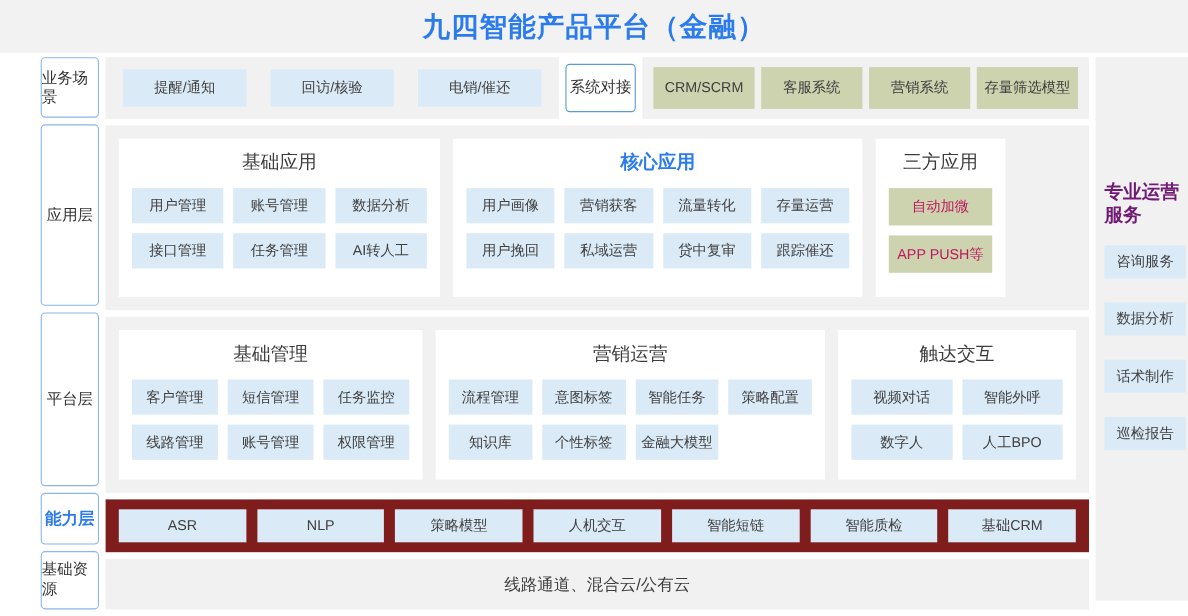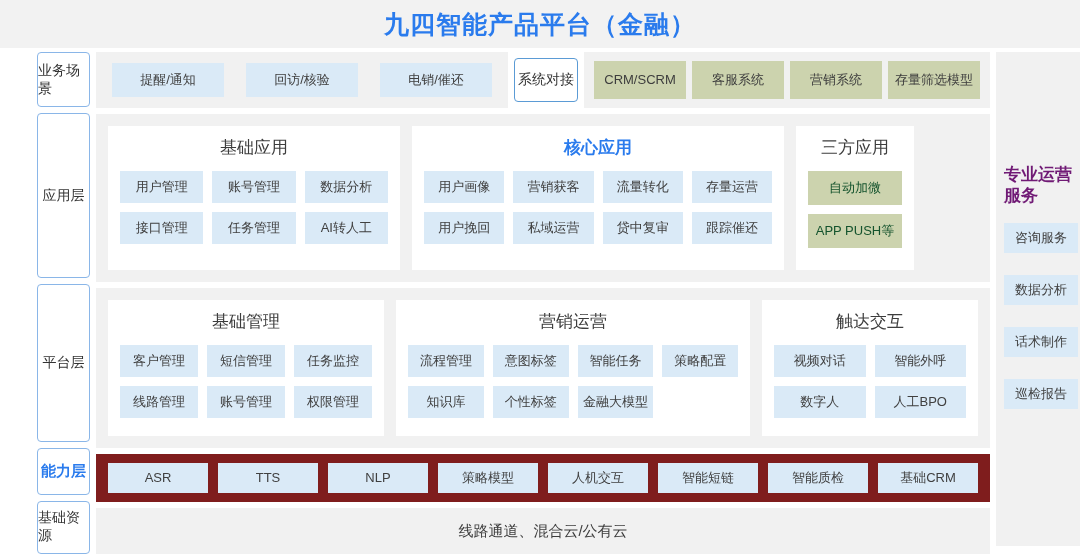--- a/index.html
+++ b/index.html
@@ -206,21 +206,21 @@
     display: flex;
     align-items: center;
     justify-content: center;
     text-align: center;
     line-height: 1.12;
     box-sizing: border-box;
     padding: 0 2px;
   }
   .cell.olive {
     background: #ccd3ae;
-    color: #14532d;
+    color: #be185d;
     height: 34px;
   }
 
   .p-basic   { flex: 0 0 292px; }
   .p-core    { flex: 0 0 372px; }
   .p-third   { flex: 0 0 118px; }
   .p-mgmt    { flex: 0 0 276px; }
   .p-mkt     { flex: 0 0 354px; }
   .p-touch   { flex: 1 1 auto; }
 
@@ -400,21 +400,20 @@
             <div class="cell">智能外呼</div>
             <div class="cell">数字人</div>
             <div class="cell">人工BPO</div>
           </div>
         </div>
 
       </div>
 
       <div class="band-cap">
         <div class="cell">ASR</div>
-        <div class="cell">TTS</div>
         <div class="cell">NLP</div>
         <div class="cell">策略模型</div>
         <div class="cell">人机交互</div>
         <div class="cell">智能短链</div>
         <div class="cell">智能质检</div>
         <div class="cell">基础CRM</div>
       </div>
 
       <div class="band-base">
         <span>线路通道、混合云/公有云</span>

